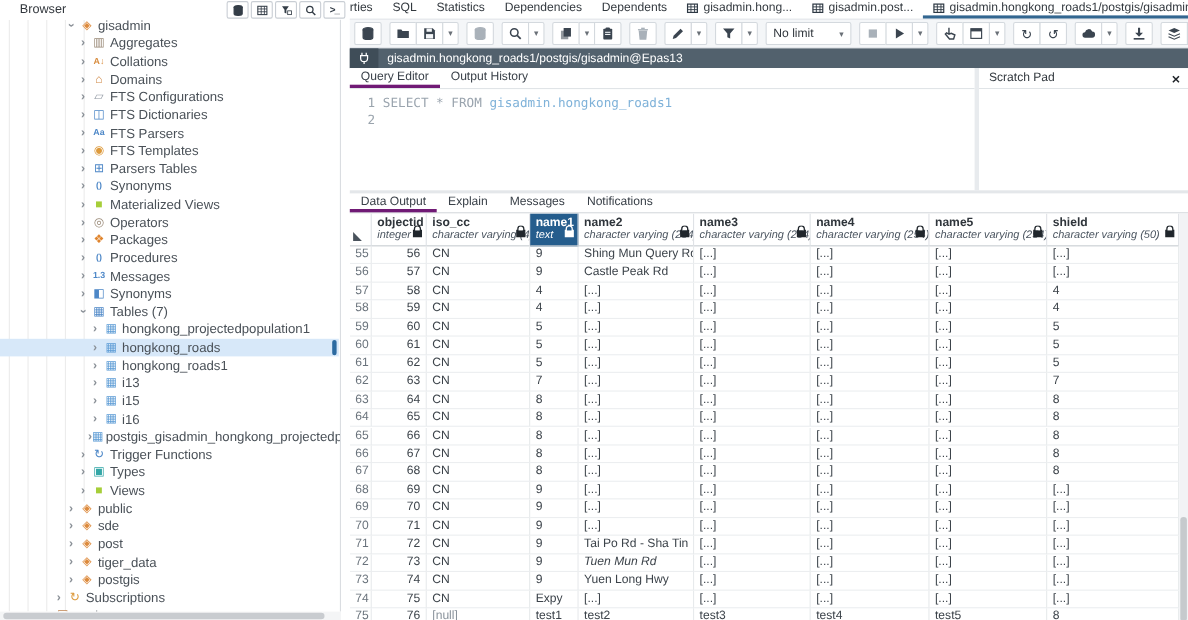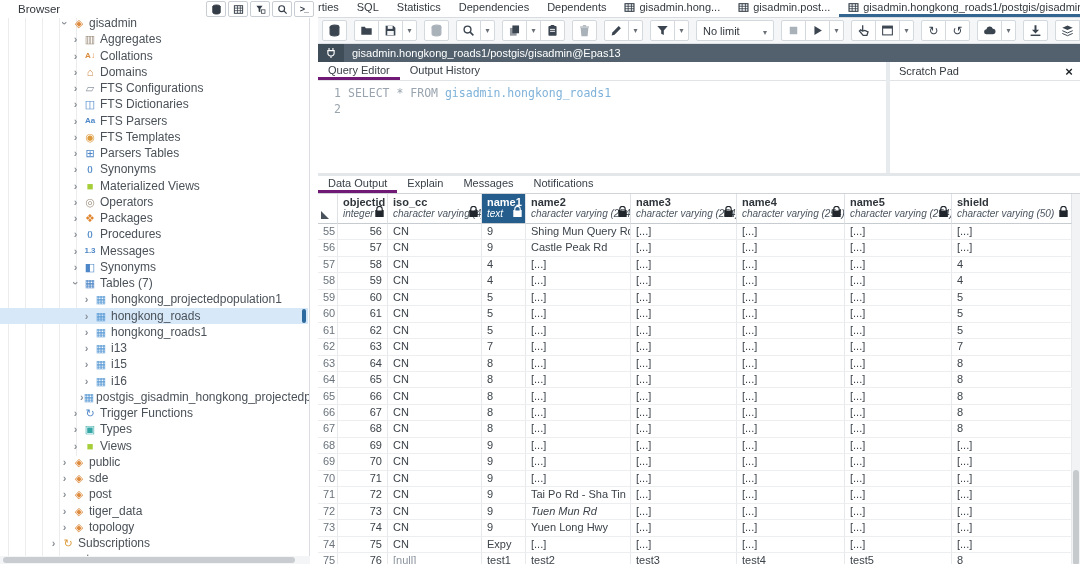--- a/index.html
+++ b/index.html
@@ -358,21 +358,21 @@
         <span class="t-label">post</span>
       </div>
       <div class="tree-row" style="top: 484.5px; padding-left: 58px;">
         <span class="chev">›</span>
         <span class="t-icon" style="color: rgb(221, 138, 60);">◈</span>
         <span class="t-label">tiger_data</span>
       </div>
       <div class="tree-row" style="top: 500.75px; padding-left: 58px;">
         <span class="chev">›</span>
         <span class="t-icon" style="color: rgb(221, 138, 60);">◈</span>
-        <span class="t-label">topology</span>
+        <span class="t-label">postgis</span>
       </div>
       <div class="tree-row" style="top: 517px; padding-left: 47px;">
         <span class="chev">›</span>
         <span class="t-icon" style="color: rgb(221, 154, 60);">↻</span>
         <span class="t-label">Subscriptions</span>
       </div>
       <div class="tree-row" style="top: 533.25px; padding-left: 36px;">
         <span class="chev">›</span>
         <span class="t-icon" style="color: rgb(192, 133, 82);">▤</span>
         <span class="t-label">postgres</span>

